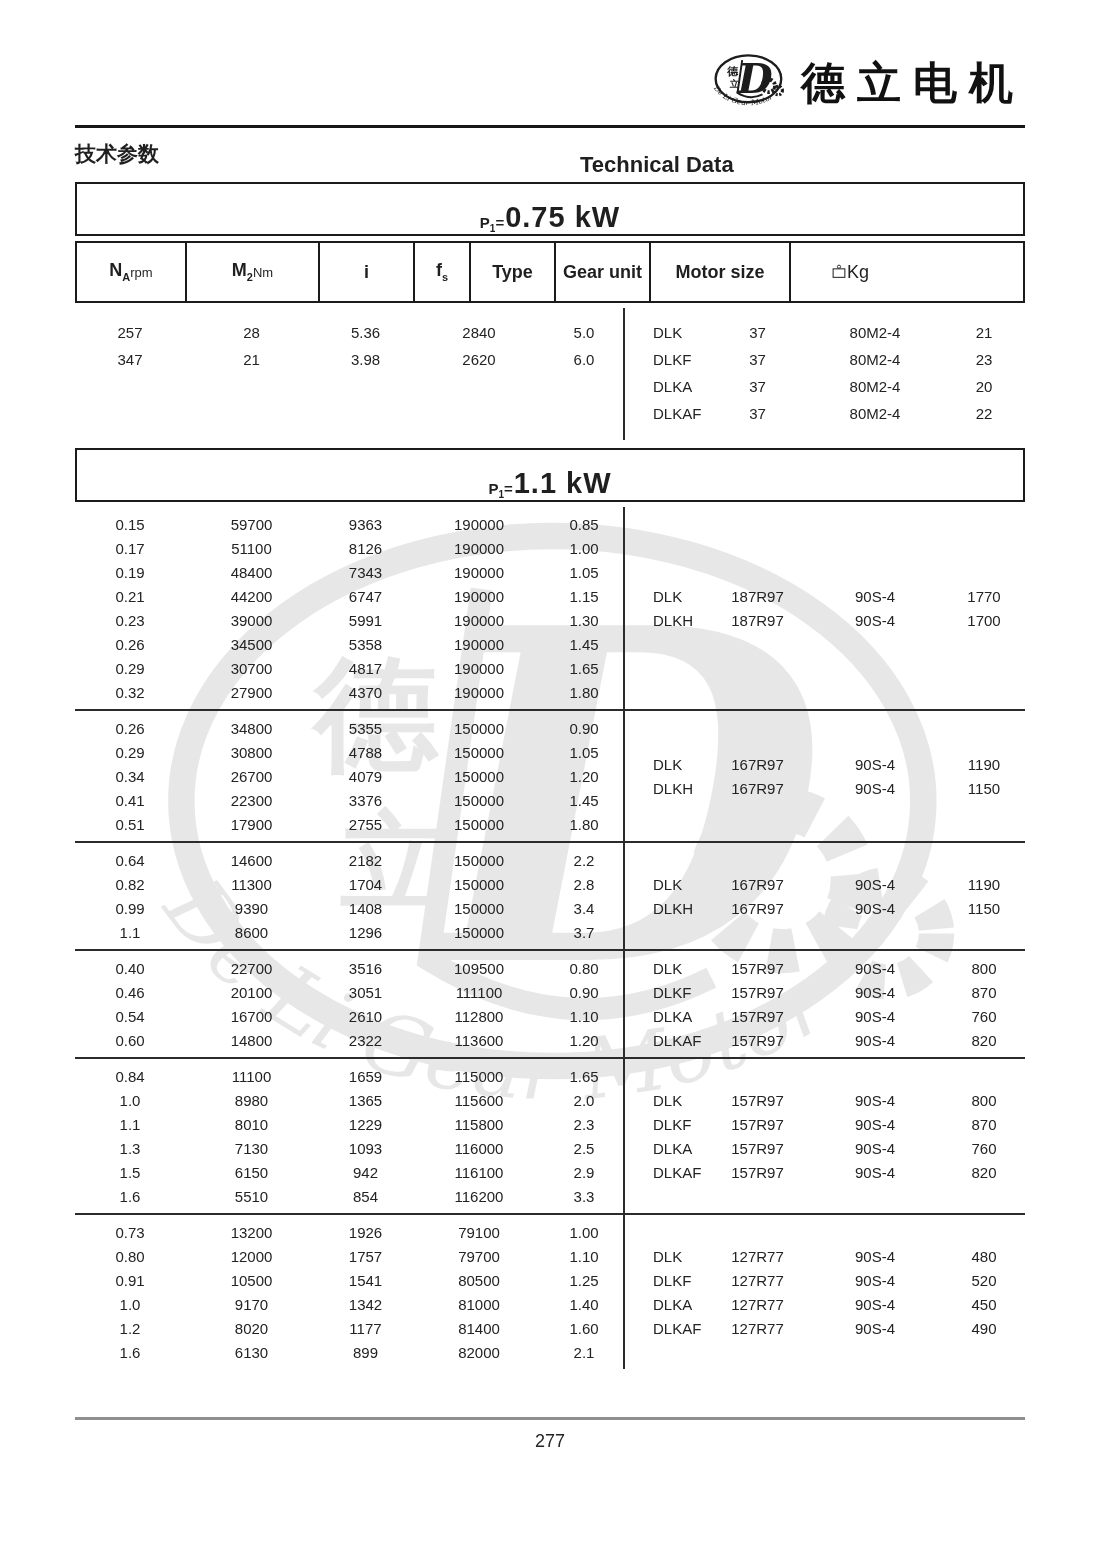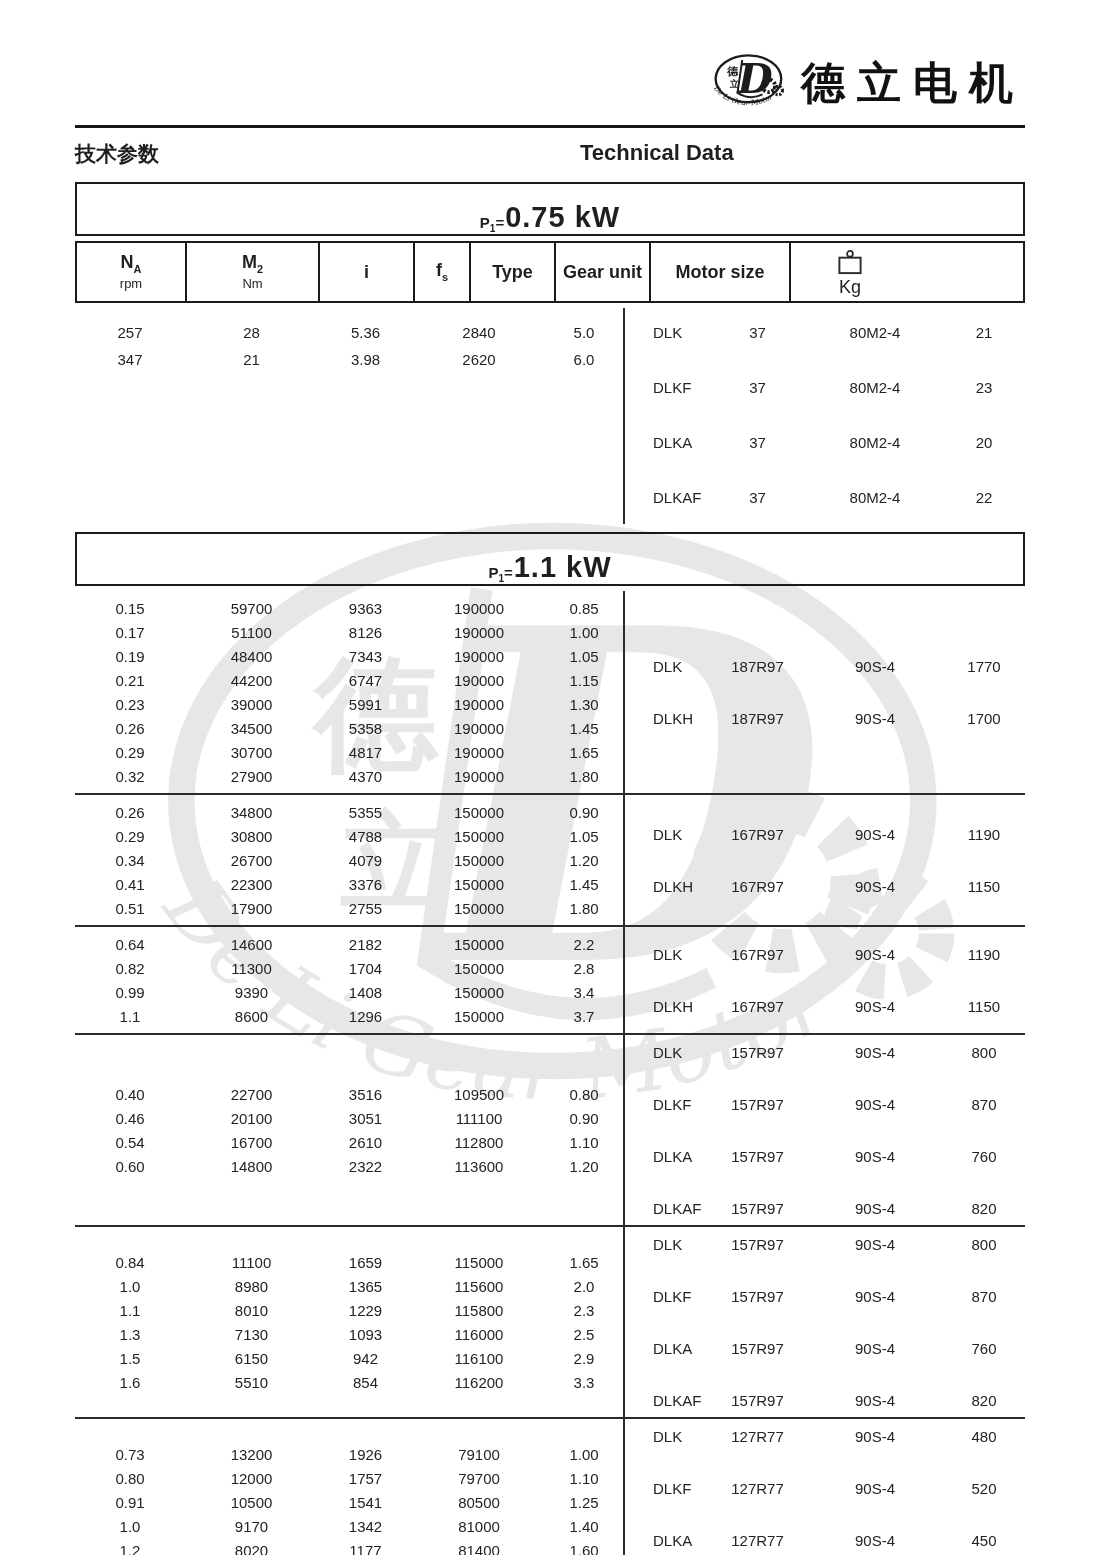--- a/index.html
+++ b/index.html
@@ -10,46 +10,46 @@
   .watermark{position:absolute;left:40px;top:430px;width:1060px;height:848px;z-index:0;opacity:0.09;pointer-events:none;}
   .page{position:relative;width:950px;margin-left:75px;padding-top:45px;z-index:1;}
 
   
   .logo-row{display:flex;justify-content:flex-end;align-items:center;gap:4px;height:76px;}
   .brand-logo{width:94px;height:75px;color:#1d1d1d;}
   .brand-cn{font-family:"DejaVu Serif","Liberation Serif",serif;font-weight:bold;font-size:44px;letter-spacing:12px;color:#111;line-height:1;white-space:nowrap;}
   .top-rule{height:3px;background:#171717;margin-top:4px;}
   .title-row{position:relative;height:34px;margin-top:12px;}
   .title-cn{font-size:21px;font-weight:bold;}
-  .title-en{position:absolute;left:505px;top:0;font-size:22px;font-weight:bold;}
+  .title-en{position:absolute;left:505px;top:12px;font-size:22px;font-weight:bold;}
 
   
   .power-box{margin-top:8px;border:2px solid #1b1b1b;height:50px;display:flex;align-items:flex-end;justify-content:center;}
   .power-box .pp{font-size:15px;font-weight:bold;}
   .power-box .pp sub{font-size:10px;font-weight:bold;}
   .power-box .pv{font-size:29px;font-weight:bold;letter-spacing:1px;margin-left:1px;}
 
   
   .thead{margin-top:5px;border:2px solid #1b1b1b;display:flex;height:62px;box-sizing:border-box;}
-  .hc{box-sizing:border-box;border-right:2px solid #1b1b1b;display:flex;flex-direction:column;align-items:center;justify-content:center;}
+  .hc{box-sizing:border-box;border-right:2px solid #1b1b1b;display:flex;flex-direction:row;align-items:center;justify-content:center;}
   .hc:last-child{border-right:none;padding-left:40px;}
   .hm{font-size:18px;font-weight:bold;line-height:1.05;}
   .hm sub{font-size:11px;font-weight:bold;}
   .hu{font-size:13px;margin-top:1px;}
   .hkg{font-size:18px;line-height:1;}
   .w-na{width:110px;} .w-m2{width:133px;} .w-i{width:95px;} .w-fr{width:132px;} .w-fs{width:56px;text-align:right;}
   .w-type{width:85px;} .w-gear{width:95px;} .w-motor{width:140px;} .w-kg{width:78px;}
   .weight-icon{width:30px;height:27px;margin-bottom:2px;color:#2a2a2a;}
 
   
   .data-block{margin-top:5px;}
   .group{display:flex;}
   .group + .group{border-top:2px solid #2b2b2b;}
   .gleft{width:548px;border-right:2px solid #2b2b2b;display:flex;flex-direction:column;justify-content:center;padding:5px 0;}
-  .gright{width:398px;display:flex;flex-direction:column;justify-content:center;padding:5px 0;gap:28px;}
+  .gright{width:398px;display:flex;flex-direction:column;justify-content:center;padding:5px 0;}
   .s075 .gleft,.s075 .gright{justify-content:flex-start;padding-top:11px;padding-bottom:13px;}
   .drow{display:flex;height:24px;align-items:center;}
   .s075 .drow{height:27px;}
   .dc{font-size:15px;text-align:center;color:#232323;}
   .c0{width:110px;} .c1{width:133px;} .c2{width:95px;} .c3{width:132px;} .c4{width:78px;}
   .t0{width:85px;text-align:left;padding-left:28px;box-sizing:border-box;}
   .t1{width:95px;} .t2{width:140px;} .t3{width:78px;}
 
   
   .footer-rule{margin-top:48px;height:3px;background:#8f8f8f;}

